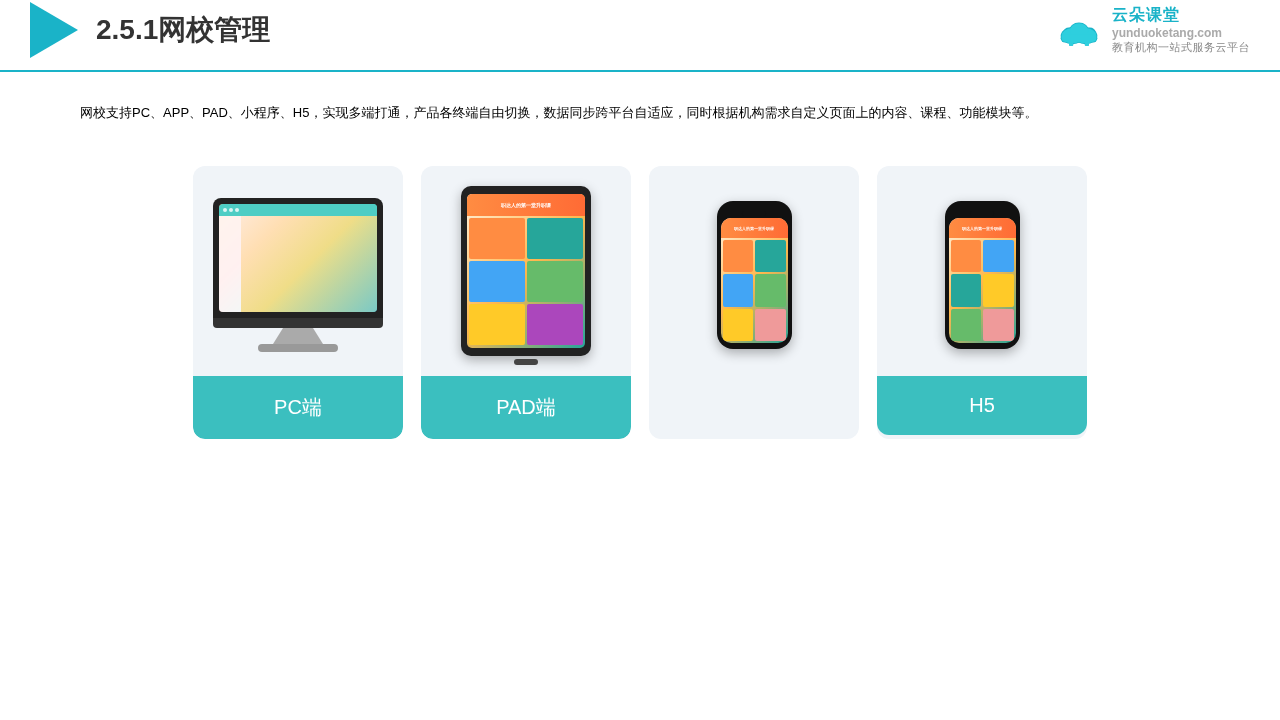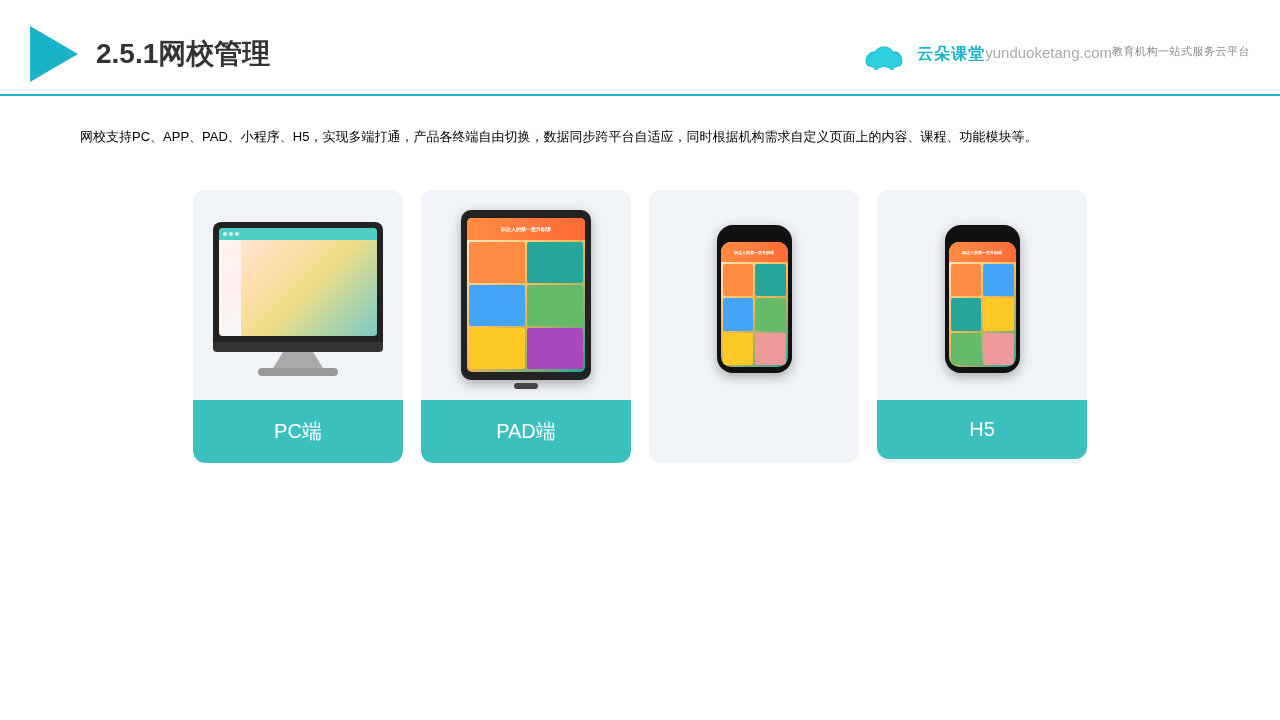--- a/index.html
+++ b/index.html
@@ -9,21 +9,21 @@
       background: #ffffff;
       font-family: 'Microsoft YaHei', 'PingFang SC', sans-serif;
       overflow: hidden;
     }
 
     
     .header {
       display: flex;
       align-items: center;
       justify-content: space-between;
-      padding: 26px 30px 12px 30px;
+      padding: 2px 30px 12px 30px;
       border-bottom: 2px solid #1ab3c8;
     }
     .header-left {
       display: flex;
       align-items: center;
       gap: 18px;
     }
     .logo-triangle {
       width: 0;
       height: 0;
@@ -40,39 +40,40 @@
       display: flex;
       align-items: center;
       gap: 8px;
     }
     .cloud-icon-wrap {
       display: flex;
       align-items: center;
     }
     .brand-text-wrap {
       display: flex;
-      flex-direction: row;
+      flex-direction: column;
       align-items: flex-start;
       justify-content: center;
     }
     .brand-name {
       font-size: 16px;
       font-weight: bold;
       color: #1ab3c8;
       letter-spacing: 1px;
     }
     .brand-sub {
       font-size: 11px;
       color: #888;
       letter-spacing: 0.5px;
       white-space: nowrap;
     }
     .brand-url {
-      font-size: 15px;
+      font-size: 12px;
       color: #aaa;
+      font-weight: bold;
     }
 
     
     .cloud-svg { width: 50px; height: 36px; }
 
     
     .description {
       padding: 28px 80px 10px 80px;
       font-size: 13px;
       color: #000000;

